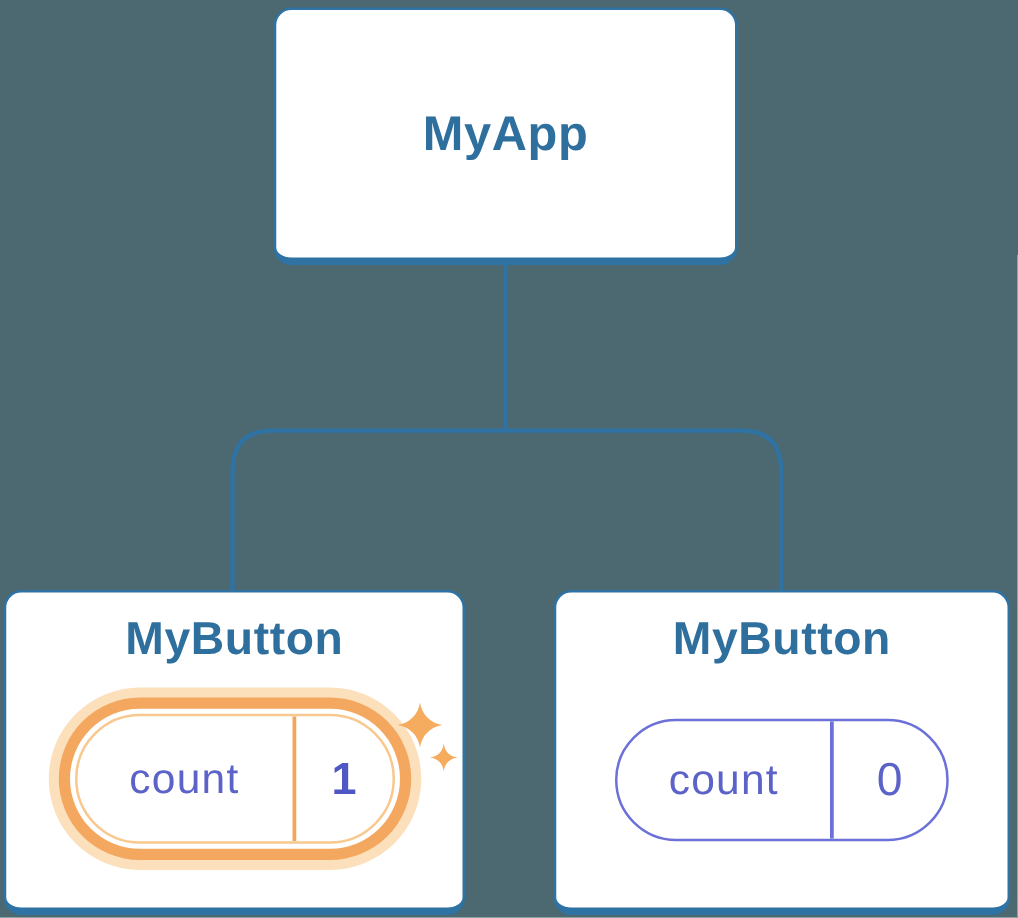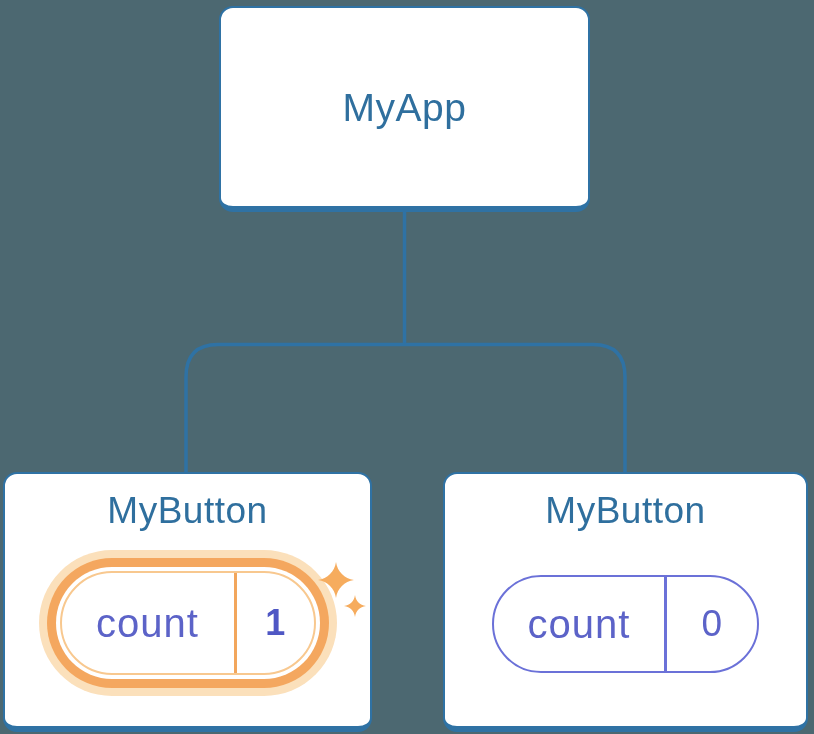--- a/index.html
+++ b/index.html
@@ -35,21 +35,21 @@
   .node-root {
     left: 219px; top: 6px;
     width: 371px; height: 206px;
     justify-content: center;
   }
   .node-child-left  { left: 3px;   top: 472px; width: 369px; height: 260px; }
   .node-child-right { left: 443px; top: 472px; width: 365px; height: 260px; }
   .node-label {
     color: var(--node-text, #2F6F9E);
     font-size: 37px;
-    font-weight: normal;
+    font-weight: bold;
     letter-spacing: 0.5px;
     line-height: 1;
   }
   .node-root .node-label { font-size: 39px; }
   .node-child-left .node-label,
   .node-child-right .node-label { margin-top: 18px; }
 
   .state-pill {
     box-sizing: border-box;
     display: flex;
@@ -72,21 +72,21 @@
       0 0 0 4px #ffffff,
       0 0 0 13px var(--highlight-orange, #F4A75F),
       0 0 0 21px var(--highlight-glow, #FBE0BB);
   }
   .pill-key {
     width: 170px;
     display: flex;
     align-items: center;
     justify-content: center;
     color: var(--state-text, #5C63C8);
-    font-size: 40px;
+    font-size: 34px;
     letter-spacing: 1px;
   }
   .state-pill.highlighted .pill-key { width: 172px; }
   .pill-divider {
     width: 2.5px;
     background: var(--state-border, #6B71D8);
   }
   .state-pill.highlighted .pill-divider {
     width: 3.5px;
     background: var(--highlight-divider, #F2A65C);

